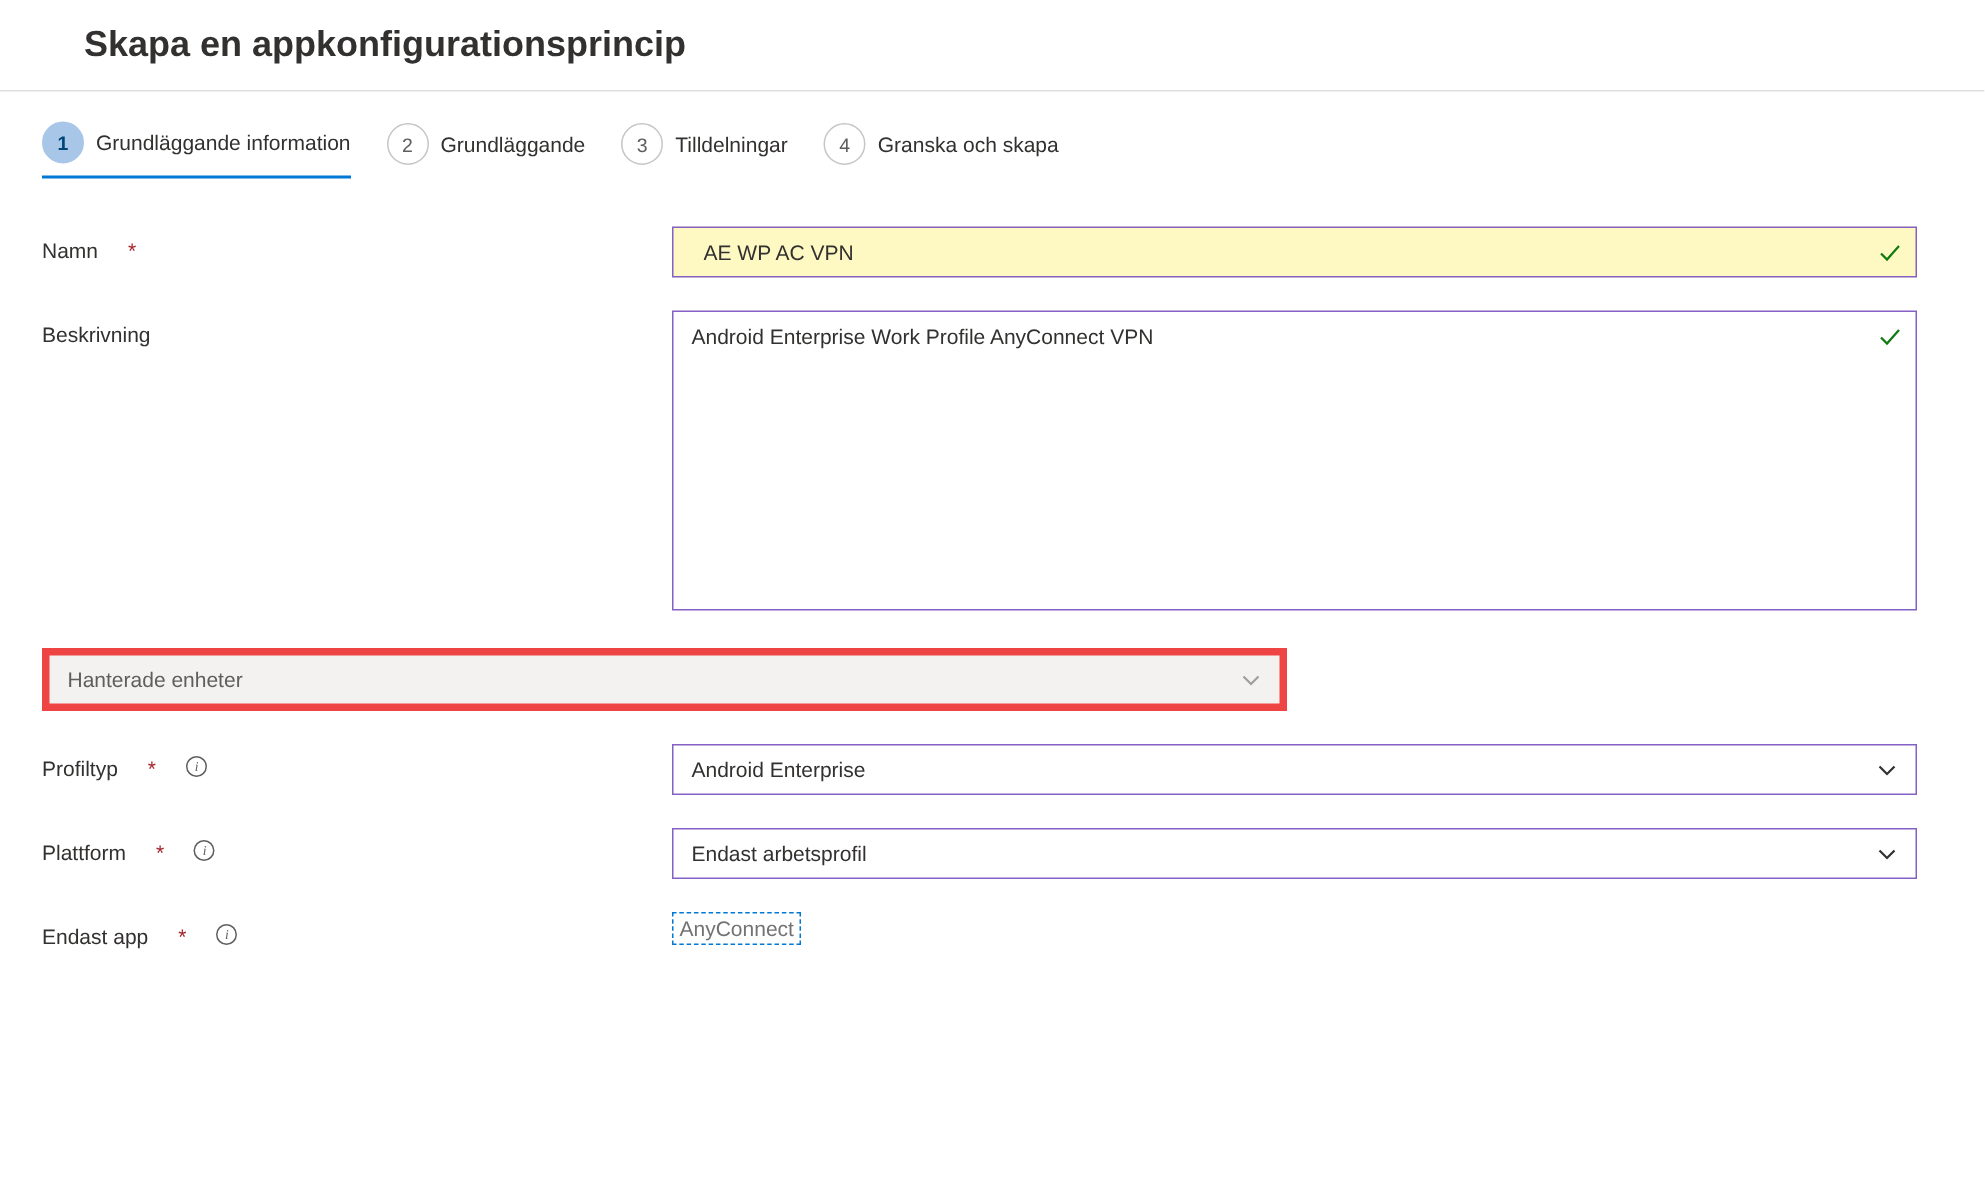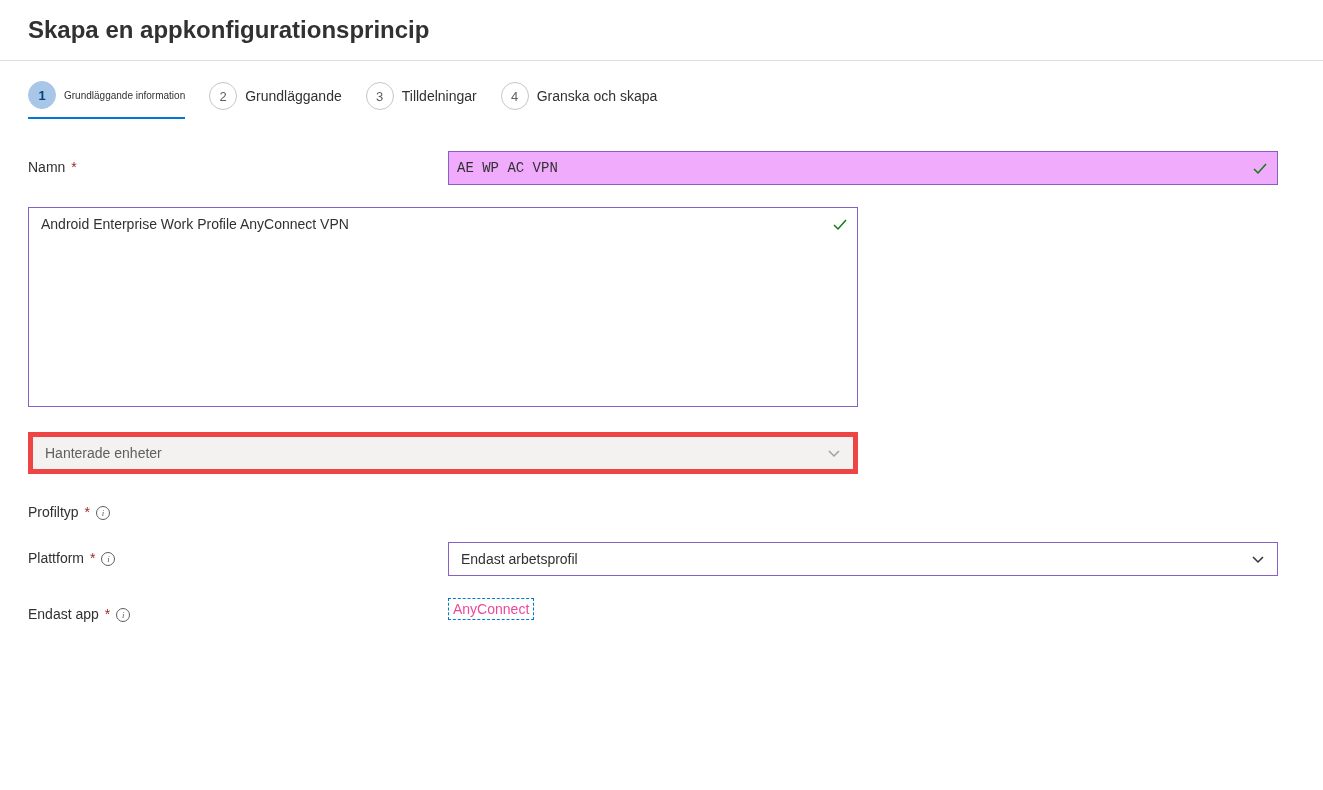--- a/index.html
+++ b/index.html
@@ -10,20 +10,21 @@
       font-size: 14px;
     }
     .page-header {
       padding: 16px 28px;
       border-bottom: 1px solid #e1dfdd;
     }
     .page-title {
       font-size: 24px;
       font-weight: 600;
       color: #323130;
+      margin-left: 28px;
     }
     .content {
       padding: 20px 28px;
     }
     .wizard-steps {
       display: flex;
       align-items: center;
       gap: 24px;
       margin-bottom: 32px;
     }
@@ -53,35 +54,35 @@
       background: #a8c6e8;
       border-color: #a8c6e8;
       color: #004578;
       font-weight: 600;
     }
     .step-label {
       font-size: 14px;
       color: #323130;
     }
     .step.active .step-label {
-      font-size: 10px;
+      font-size: 14px;
       color: #323130;
       white-space: nowrap;
     }
     .form-row {
       display: flex;
       align-items: flex-start;
       margin-bottom: 22px;
     }
     .form-label {
       width: 420px;
       padding-top: 8px;
       display: flex;
-      align-items: flex-end;
-      gap: 6px;
+      align-items: flex-start;
+      gap: 20px;
       font-size: 14px;
       color: #323130;
     }
     .required-star {
       color: #a4262c;
       font-size: 14px;
     }
     .info-icon {
       width: 14px;
       height: 14px;
@@ -96,25 +97,25 @@
       font-family: Georgia, serif;
     }
     .form-control {
       flex: 1;
       position: relative;
       max-width: 830px;
     }
     .text-input {
       width: 100%;
       border: 1px solid #8661c5;
-      padding: 8px 40px 8px 8px;
-      font-size: 14px;
-      color: #323130;
-      font-family: Liberation Mono, monospace;
-      background: #f0abfc;
+      padding: 8px 40px 8px 20px;
+      font-size: 14px;
+      color: #323130;
+      font-family: Liberation Sans, sans-serif;
+      background: #fef9c3;
     }
     .textarea-input {
       width: 100%;
       border: 1px solid #8661c5;
       padding: 8px 40px 18px 12px;
       font-size: 14px;
       color: #323130;
       font-family: inherit;
       min-height: 200px;
       resize: none;
@@ -149,21 +150,21 @@
       top: 50%;
       transform: translateY(-50%);
       width: 14px;
       height: 14px;
     }
     .chevron-down.muted svg path { stroke: #a19f9d; }
     .link-selected {
       display: inline-block;
       border: 1px dashed #0078d4;
       padding: 2px 4px;
-      color: #ec4899;
+      color: #737373;
       font-size: 14px;
       cursor: pointer;
     }
   </style>
 </head>
 <body>
 
 <div class="page-header">
   <h1 class="page-title">Skapa en appkonfigurationsprincip</h1>
 </div>
@@ -198,20 +199,23 @@
       <input type="text" class="text-input" value="AE WP AC VPN" style="">
       <span class="check-icon">
         <svg viewBox="0 0 16 16" width="16" height="16">
             <path d="M2 8 L6 12 L14 3" stroke="#107c10" stroke-width="1.5" fill="none"></path>
           </svg>
       </span>
     </div>
   </div>
 
   <div class="form-row">
+    <div class="form-label">
+      <span>Beskrivning</span>
+    </div>
     <div class="form-control">
       <textarea class="textarea-input" style="">Android Enterprise Work Profile AnyConnect VPN</textarea>
       <span class="check-icon">
         <svg viewBox="0 0 16 16" width="16" height="16">
             <path d="M2 8 L6 12 L14 3" stroke="#107c10" stroke-width="1.5" fill="none"></path>
           </svg>
       </span>
     </div>
   </div>
 
@@ -227,20 +231,30 @@
       </div>
     </div>
   </div>
 
   <div class="form-row">
     <div class="form-label">
       <span>Profiltyp</span>
       <span class="required-star">*</span>
       <span class="info-icon">i</span>
     </div>
+    <div class="form-control">
+      <div class="select-input">
+        <span>Android Enterprise</span>
+        <span class="chevron-down">
+          <svg viewBox="0 0 14 14" width="14" height="14">
+              <path d="M2 5 L7 10 L12 5" stroke="#323130" stroke-width="1.5" fill="none"></path>
+            </svg>
+        </span>
+      </div>
+    </div>
   </div>
 
   <div class="form-row">
     <div class="form-label">
       <span>Plattform</span>
       <span class="required-star">*</span>
       <span class="info-icon">i</span>
     </div>
     <div class="form-control">
       <div class="select-input">

